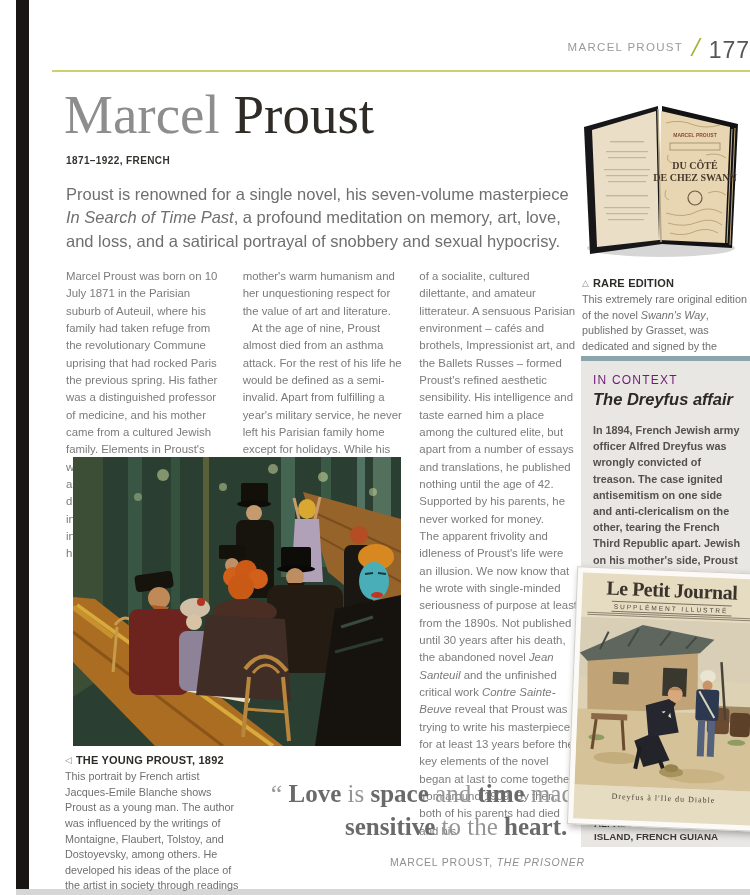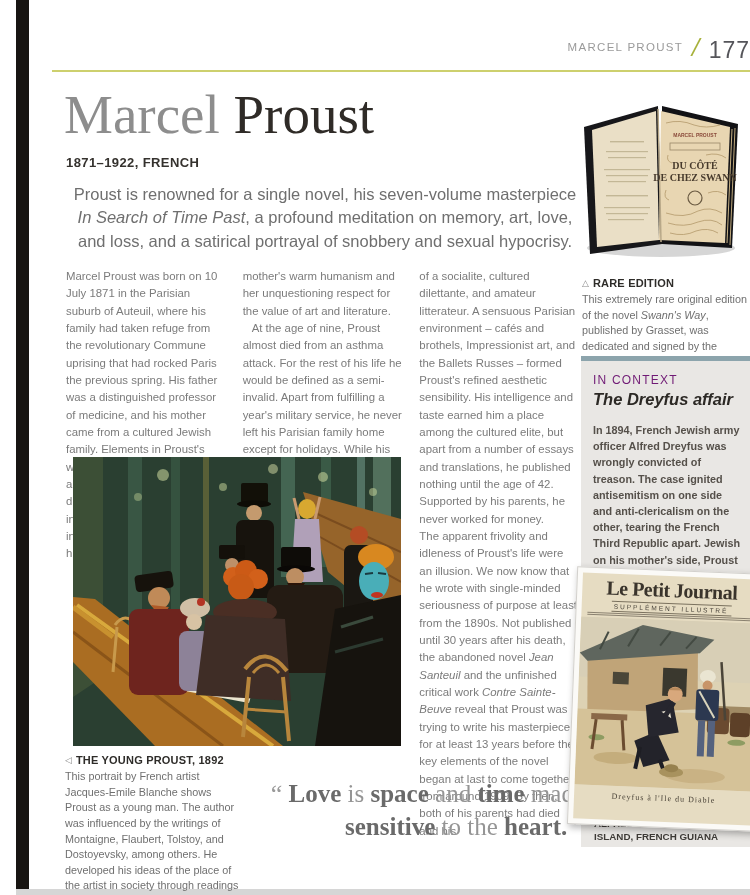--- a/index.html
+++ b/index.html
@@ -12,23 +12,23 @@
 
   .header { position:absolute; top:34px; right:16px; display:flex; align-items:baseline; gap:9px; }
   .header .running { font-size:11.5px; letter-spacing:1.3px; color:#9a9a9a; position:relative; top:-7px; }
   .header .slash { font-family:"Liberation Serif", serif; font-style:italic; font-weight:bold; font-size:27px; color:#a7b13b; position:relative; top:-2px; }
   .header .pagenum { font-size:23px; color:#55555a; letter-spacing:1px; }
   .rule { position:absolute; top:70px; left:36px; width:701px; height:2px; background:#cdd06e; }
 
   .title { position:absolute; left:48px; top:86px; font-family:"Liberation Serif", serif; font-size:55px; line-height:1.05; }
   .title .first { color:#8d8d8d; }
   .title .last { color:#2f2b27; }
-  .dates { position:absolute; left:50px; top:155px; font-size:13px; font-weight:bold; color:#35322e; letter-spacing:.4px; }
-
-  .intro { position:absolute; left:50px; top:183px; width:518px; font-size:16.5px; line-height:1.42; color:#6f6f6f;text-align:center; }
+  .dates { position:absolute; left:50px; top:155px; font-size:10px; font-weight:bold; color:#35322e; letter-spacing:.4px; }
+
+  .intro { position:absolute; left:50px; top:183px; width:518px; font-size:16.5px; line-height:1.42; color:#6f6f6f; }
 
   .columns { position:absolute; left:50px; top:268px; width:513px; display:flex; gap:17px; }
   .col { flex:1; font-size:11.4px; line-height:1.52; color:#7b7b7b; }
   .col p { margin:0; }
   .col p.indent { text-indent:9px; }
   .subhead { font-family:"Liberation Serif", serif; font-weight:bold; font-size:14px; color:#333026; margin:9px 0 2px; }
 
   .cap { }
   .cap-row { display:flex; align-items:baseline; gap:4px; }
   .cap-marker { color:#8a8a8a; font-size:9px; position:relative; top:-1px; }
@@ -193,20 +193,21 @@
     <div class="cap-row">
       <span class="cap-marker">◁</span>
       <span class="cap-label">THE YOUNG PROUST, 1892</span>
     </div>
     <div class="cap-text">This portrait by French artist Jacques-Emile Blanche shows Proust as a young man. The author was influenced by the writings of Montaigne, Flaubert, Tolstoy, and Dostoyevsky, among others. He developed his ideas of the place of the artist in society through readings of Thomas Carlyle and John Ruskin.</div>
   </div>
 
   <div class="quote">
     <span class="qmark">“</span>
     <b>Love</b><span> is </span><b>space</b><span> and </span><b>time</b><span> made </span><b>sensitive</b><span> to the </span><b>heart. </b><span class="qmark">”</span>
+    <div class="attribution"><span>MARCEL PROUST, </span><i>THE PRISONER</i></div>
   </div>
 
   <svg class="book-photo" viewBox="0 0 190 170">
     <ellipse cx="95" cy="153" rx="74" ry="9" fill="#000000" opacity=".16"></ellipse>
     <polygon points="18,32 92,11 96,149 24,159" fill="#17171a"></polygon>
     <polygon points="96,11 172,29 166,153 96,149" fill="#121215"></polygon>
     <polygon points="26,35 90,16 93,145 31,152" fill="#eadfc6"></polygon>
     <polygon points="95,16 164,32 159,148 93,145" fill="#e8d6b2"></polygon>
     <line x1="92" y1="14" x2="95" y2="147" stroke="#b8a888" stroke-width="1.5"></line>
     <line x1="166" y1="34" x2="161" y2="148" stroke="#c9b386" stroke-width="1"></line>

